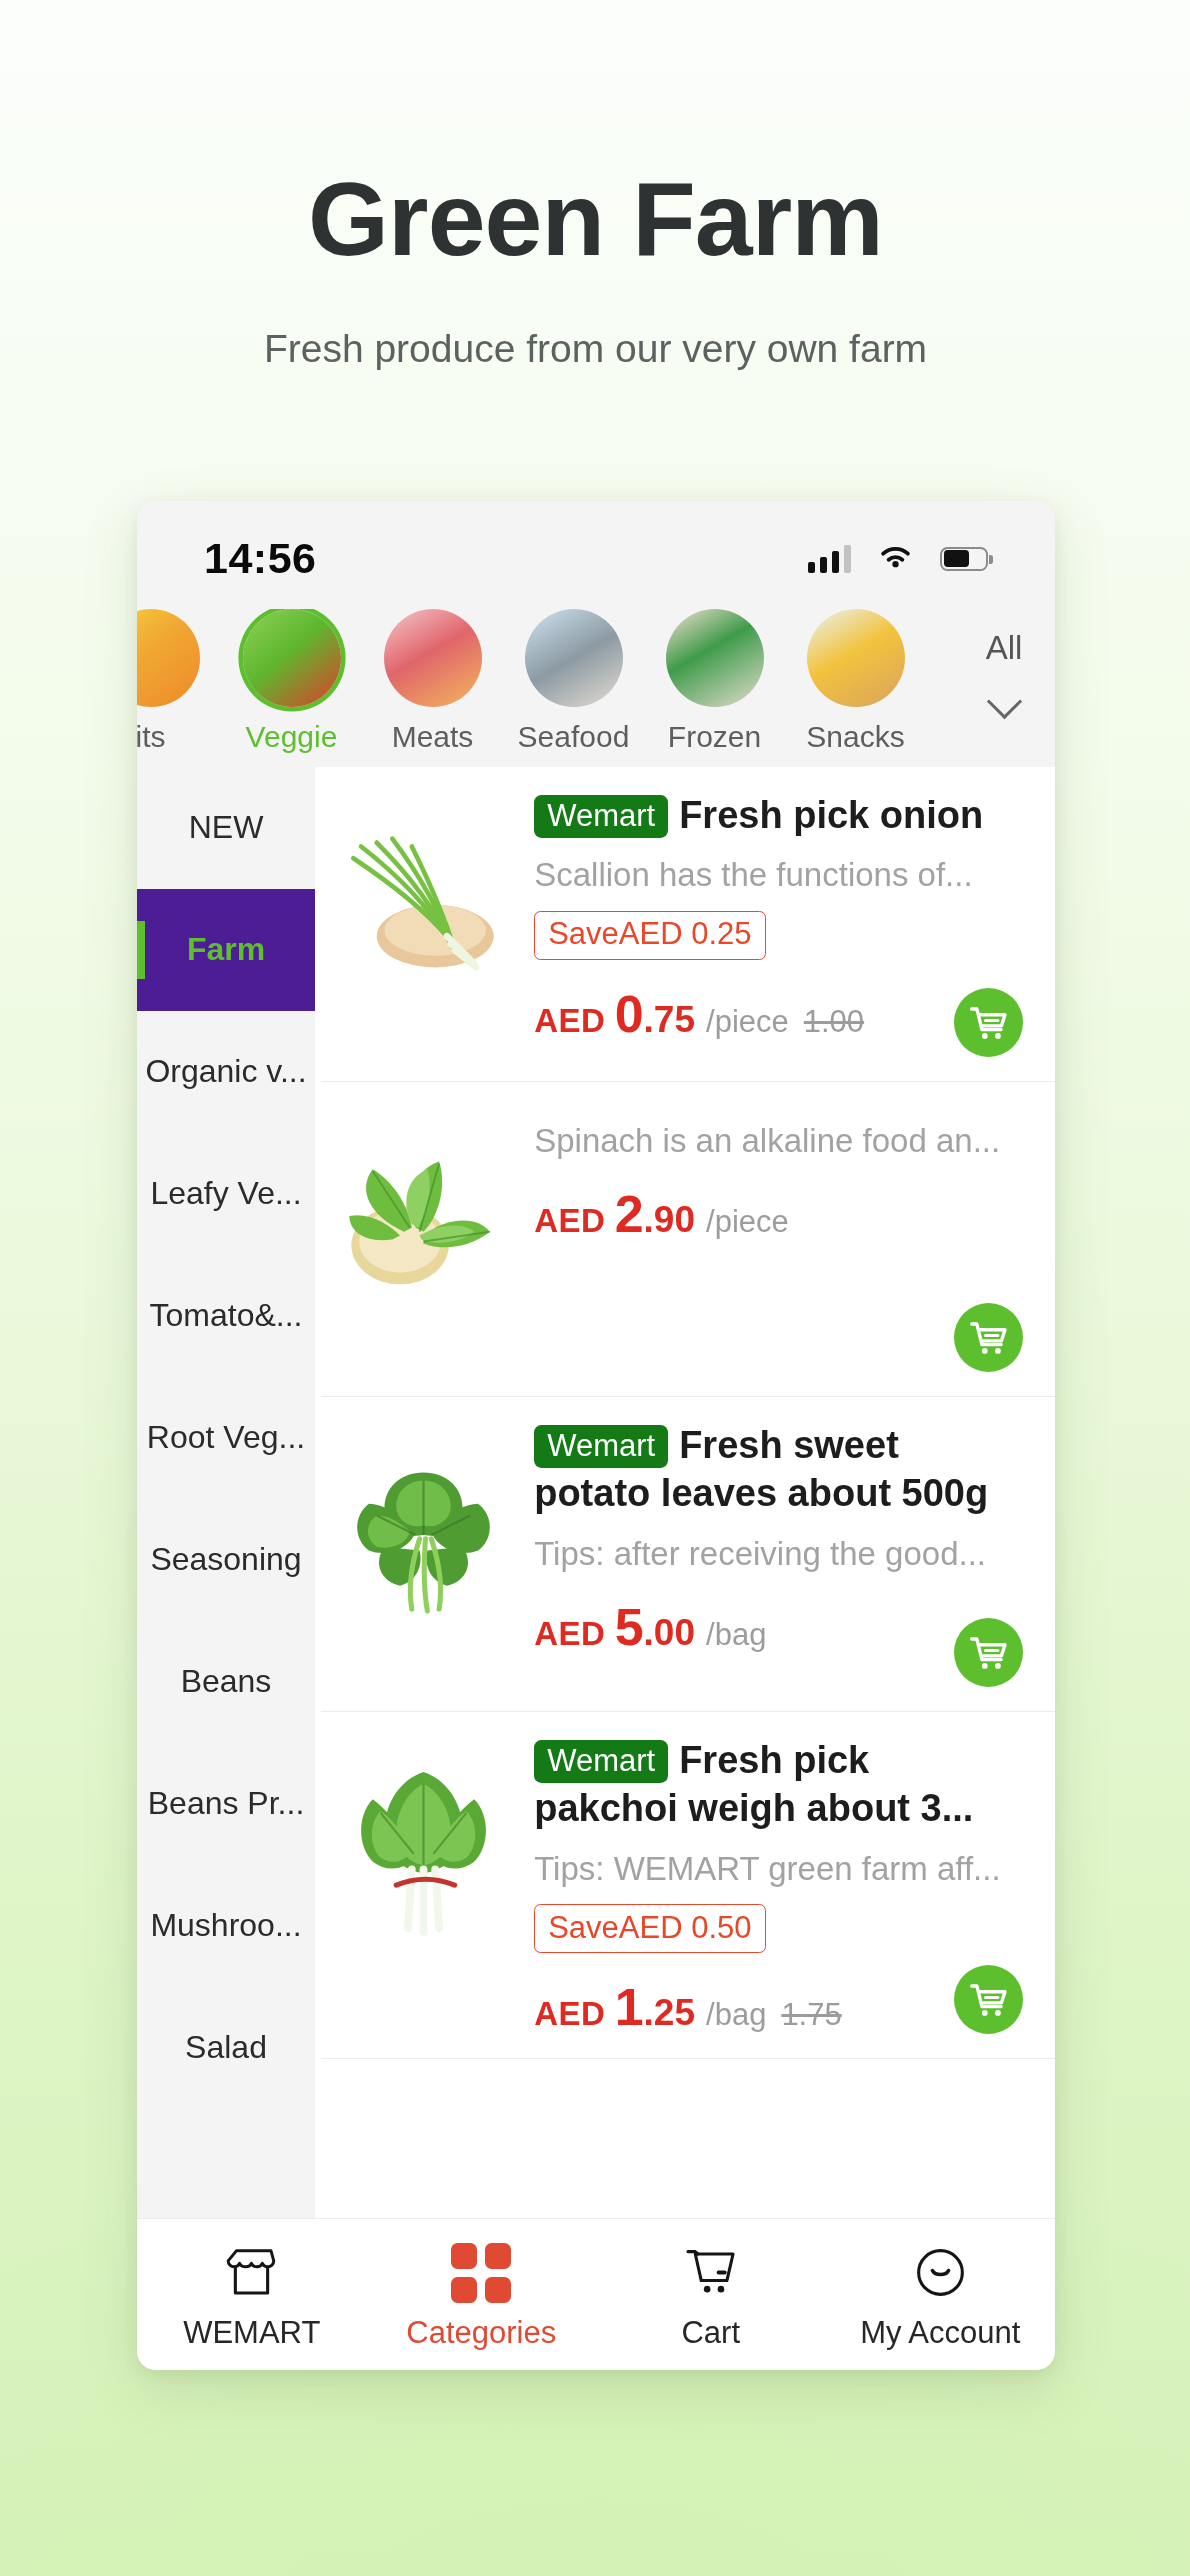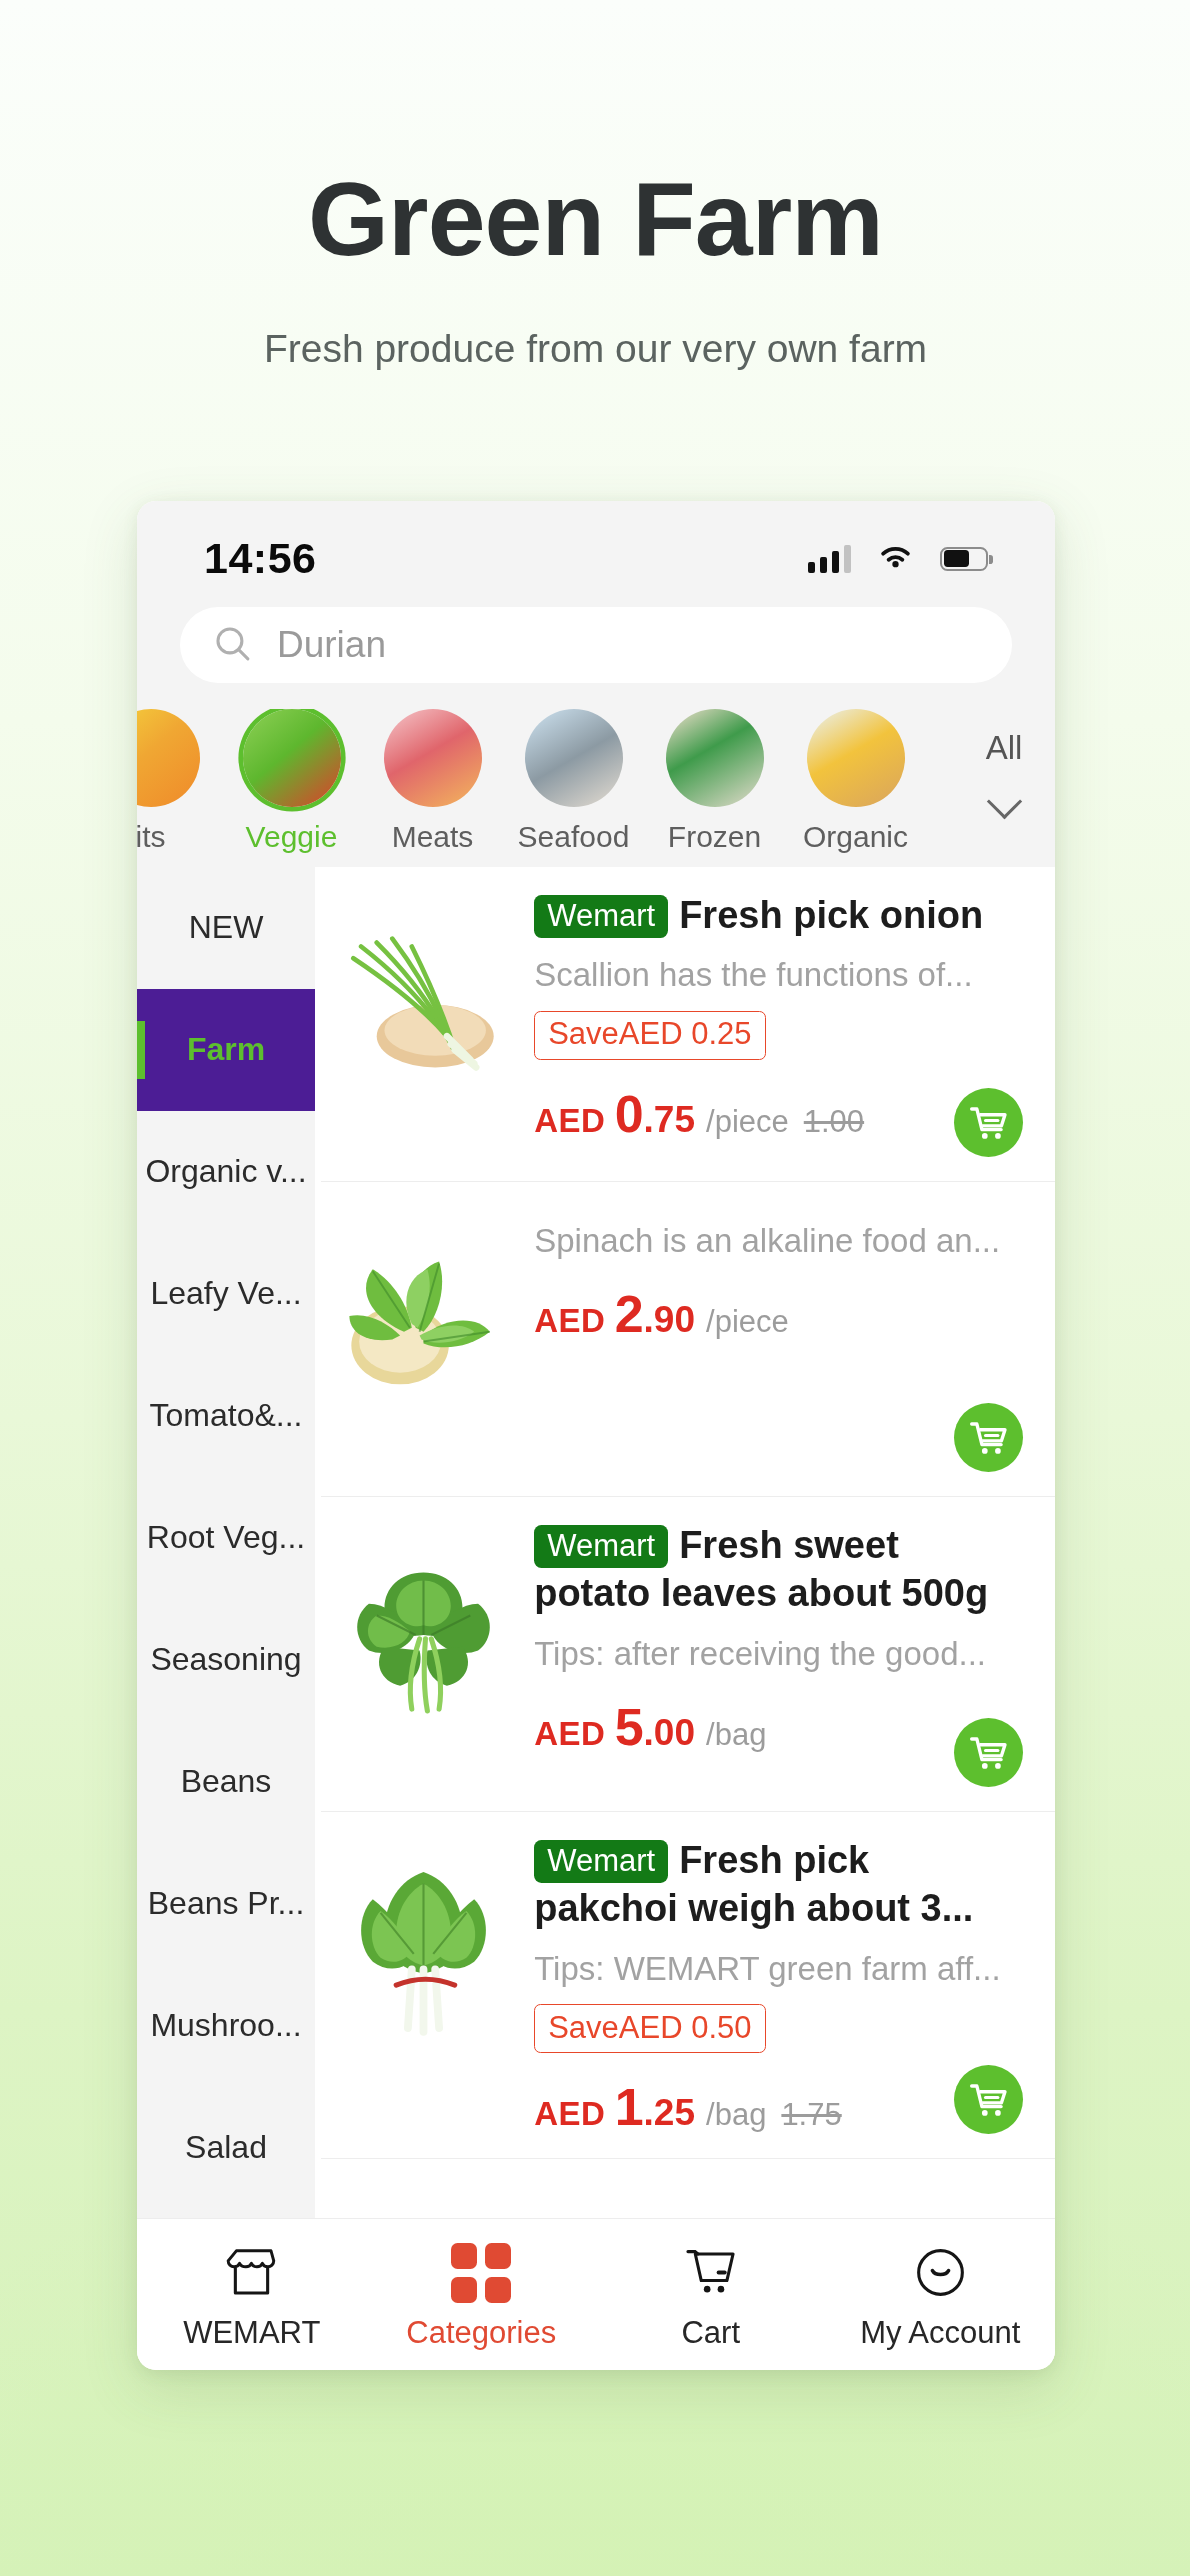--- a/index.html
+++ b/index.html
@@ -188,31 +188,20 @@
             <path d="M7.9 10.6a6.4 6.4 0 018.2 0" stroke="#111" stroke-width="2.3" fill="none" stroke-linecap="round"></path>
             <path d="M4.6 7a11 11 0 0114.8 0" stroke="#111" stroke-width="2.3" fill="none" stroke-linecap="round"></path>
           </svg>
       </span>
       <span class="batt">
           <span></span>
         </span>
     </div>
   </div>
 
-  <div class="searchwrap">
-    <div class="searchbar">
-      <span>
-        <svg width="41" height="41" viewBox="0 0 24 24">
-            <circle cx="10.5" cy="10.5" r="7" stroke="#b0b0b0" stroke-width="1.8" fill="none"></circle>
-            <line x1="15.6" y1="15.6" x2="21" y2="21" stroke="#b0b0b0" stroke-width="1.8" stroke-linecap="round"></line>
-          </svg>
-      </span>
-      <span class="search-txt">Durian</span>
-    </div>
-  </div>
 
   <div class="catstrip">
     <div class="cats">
       <div class="cat" style="margin-left:-57px;text-align:center;">
         <div class="cat-img sw-fruits"></div>
         <div class="cat-lbl">its</div>
       </div>
       <div class="cat sel">
         <div class="cat-img sw-veg"></div>
         <div class="cat-lbl">Veggie</div>
@@ -224,21 +213,21 @@
       <div class="cat">
         <div class="cat-img sw-sea"></div>
         <div class="cat-lbl">Seafood</div>
       </div>
       <div class="cat">
         <div class="cat-img sw-frozen"></div>
         <div class="cat-lbl">Frozen</div>
       </div>
       <div class="cat">
         <div class="cat-img sw-snack"></div>
-        <div class="cat-lbl">Organic</div>
+        <div class="cat-lbl">Snacks</div>
       </div>
     </div>
     <div class="cat-all">
       <div class="lbl">All</div>
       <div class="chev"></div>
     </div>
   </div>
 
   <div class="content">
 

